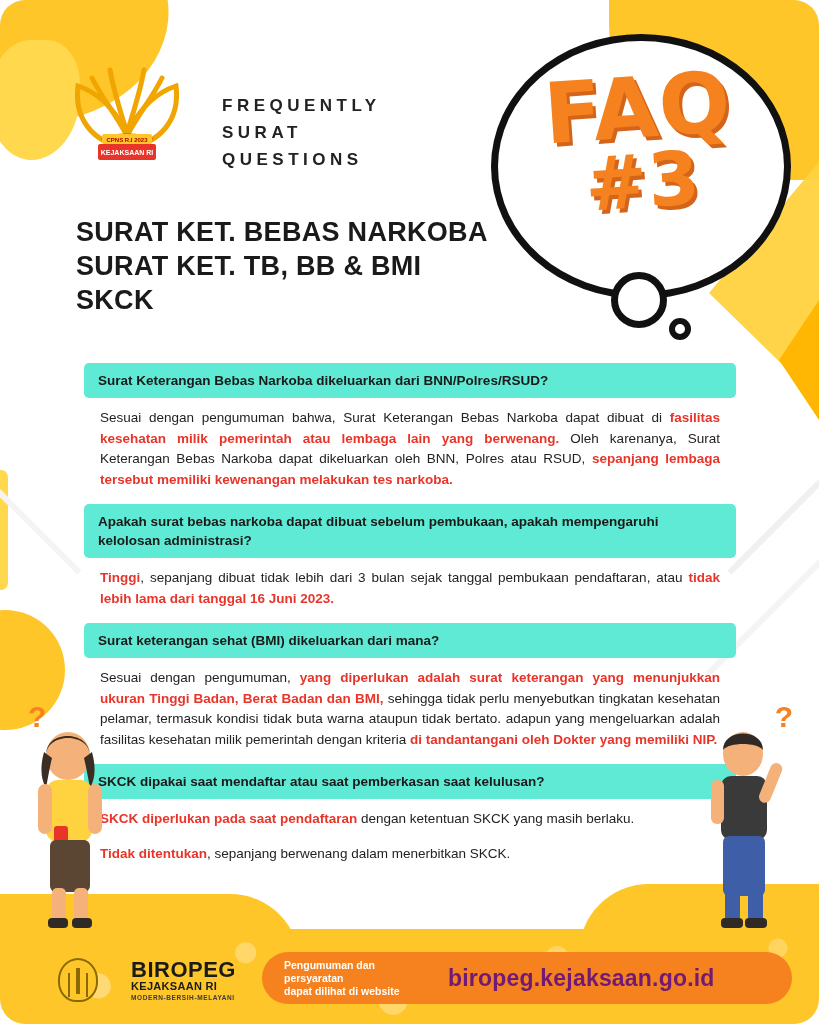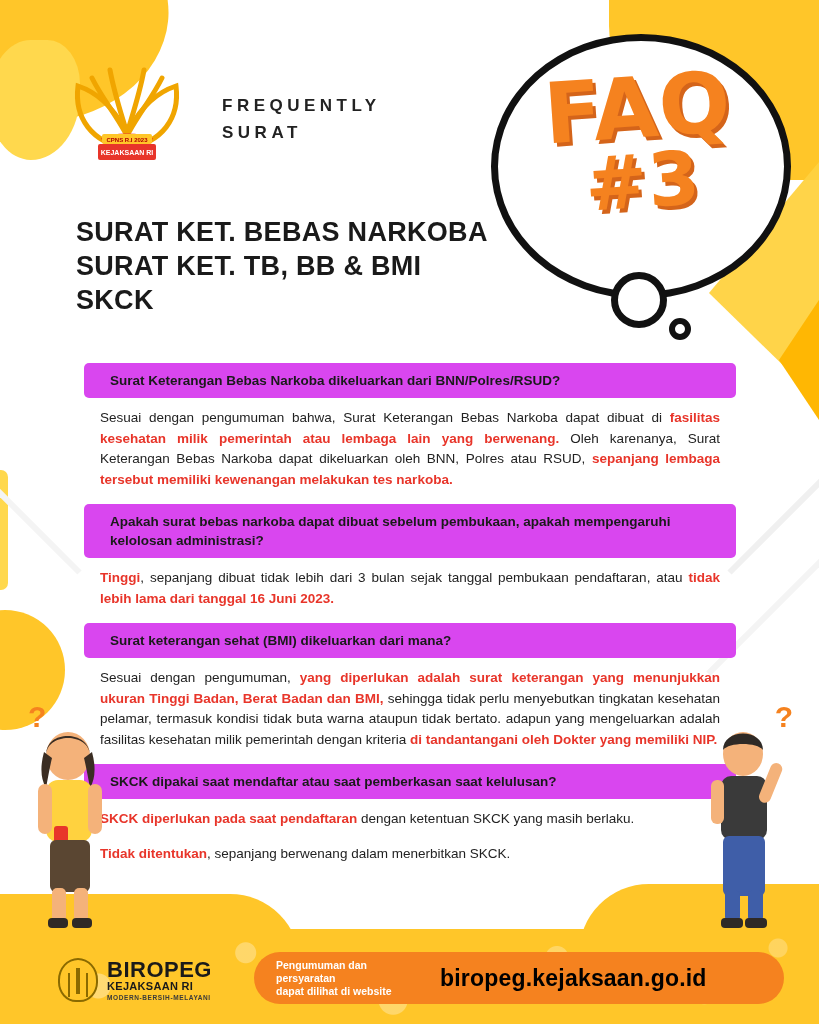--- a/index.html
+++ b/index.html
@@ -9,20 +9,21 @@
     font-family: "Liberation Sans", sans-serif;
     background: #ffffff;
     overflow: hidden;
   }
   .page {
     position: relative;
     width: 819px;
     height: 1024px;
     background: #ffffff;
     overflow: hidden;
+    border-radius: 25px;
   }
 
   
   .deco { position: absolute; pointer-events: none; }
 
   .blob-topleft {
     top: -70px; left: -60px;
     width: 230px; height: 190px;
     background: #ffc629;
     border-radius: 0 0 60% 50%;
@@ -190,23 +191,23 @@
   }
 
   
   .content {
     position: absolute;
     top: 363px;
     left: 84px;
     width: 652px;
   }
   .q-bar {
-    background: #d946ef;
+    background: #5eead4;
     border-radius: 5px;
-    padding: 8px 26px;
+    padding: 8px 14px;
     font-size: 13.5px;
     font-weight: bold;
     color: #1a1a1a;
     line-height: 19px;
     margin-bottom: 10px;
   }
   .answer {
     font-size: 13.5px;
     line-height: 20.5px;
     color: #222222;
@@ -242,45 +243,45 @@
     background: #ffc629;
     border: 2px solid #8a6a00;
     position: relative;
   }
   .footer-logo .seal::after{
     content:"";
     position:absolute; left:50%; top:8px; transform:translateX(-50%);
     width: 4px; height: 26px; background:#8a6a00;
     box-shadow: -9px 4px 0 -1px #8a6a00, 9px 4px 0 -1px #8a6a00;
   }
-  .footer-name { line-height: 1.05; }
+  .footer-name { line-height: 1.05; margin-left: 24px; }
   .footer-name .l1 { font-size: 22px; font-weight: bold; color: #1a1a1a; letter-spacing: .5px; }
   .footer-name .l2 { font-size: 11px; font-weight: bold; color: #1a1a1a; letter-spacing: .3px; }
   .footer-name .l3 { font-size: 6.5px; font-weight: bold; color: #3a3a3a; letter-spacing: .6px; margin-top: 2px;}
 
   .footer-pill {
     position: absolute;
-    bottom: 20px; left: 254px;
+    bottom: 20px; left: 262px;
     width: 530px; height: 52px;
     background: #f5821f;
     border-radius: 26px;
     display: flex;
     align-items: center;
     padding: 0 22px;
     gap: 14px;
   }
   .footer-pill .note {
     color: #ffffff;
     font-size: 10.5px;
     font-weight: bold;
     line-height: 13px;
     width: 150px;
   }
   .footer-pill .site {
-    color: #000000;
+    color: #701a75;
     font-size: 23px;
     font-weight: bold;
     letter-spacing: .2px;
   }
 </style>
 </head>
 <body>
 
 <div class="page">
 
@@ -311,20 +312,21 @@
       <rect x="36" y="96" width="58" height="16" fill="#e8352a" rx="2"></rect>
       <text x="65" y="107" font-size="7" fill="#ffffff" text-anchor="middle" font-family="Liberation Sans, sans-serif" font-weight="bold">KEJAKSAAN RI</text>
       <rect x="40" y="86" width="50" height="10" fill="#ffc629" rx="2"></rect>
       <text x="65" y="94" font-size="6" fill="#b00000" text-anchor="middle" font-family="Liberation Sans, sans-serif" font-weight="bold">CPNS R.I 2023</text>
     </svg>
   </div>
 
   <div class="faq-label">
     <div>FREQUENTLY</div>
     <div>SURAT</div>
+    <div>QUESTIONS</div>
   </div>
 
   <div class="bubble"></div>
   <div class="bubble-tail"></div>
   <div class="bubble-tail2"></div>
   <div class="faq-big">
     <span>FAQ</span>
     <span class="faq-num">#3</span>
   </div>
 

